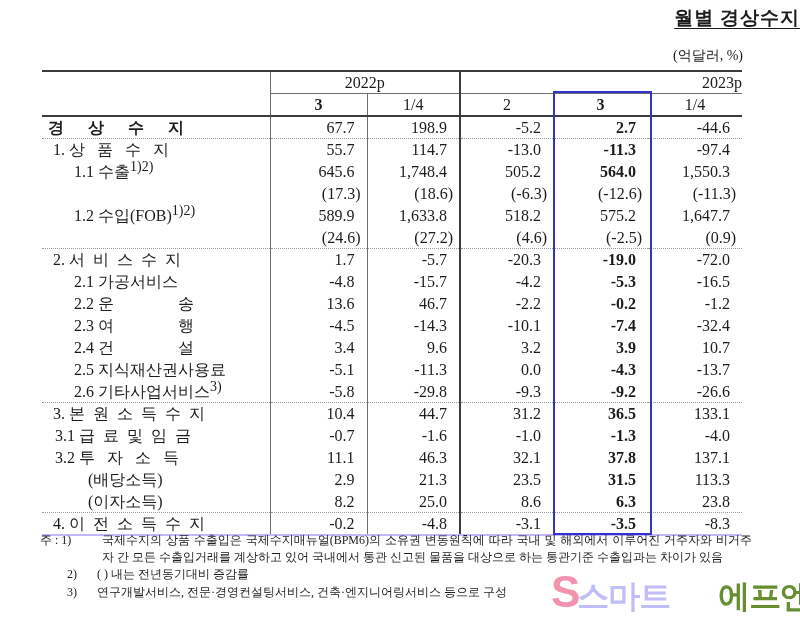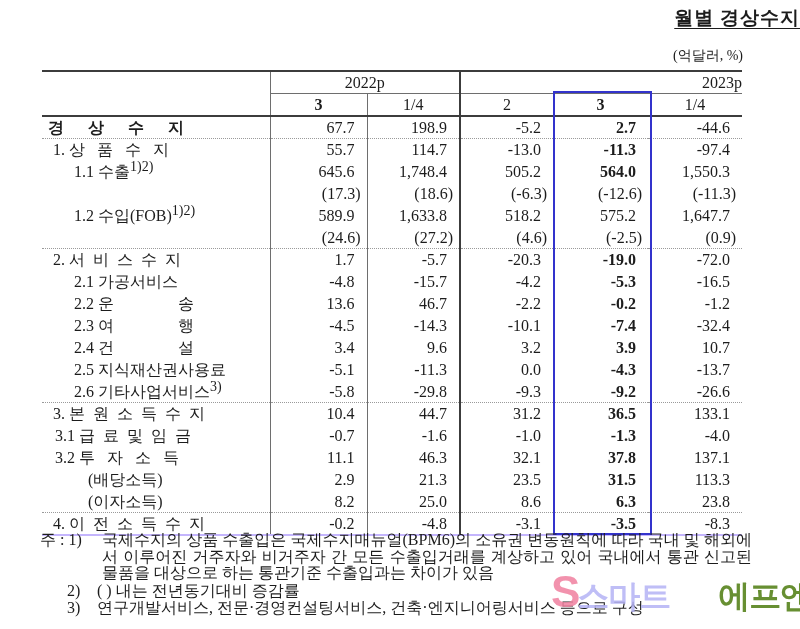--- a/index.html
+++ b/index.html
@@ -34,21 +34,21 @@
   td.lbl{white-space:pre;overflow:hidden;}
   td.lbl.lvl0{padding-left:6px;font-weight:bold;}
   td.lbl.lvl1{padding-left:11px;}
   td.lbl.lvl2{padding-left:32px;}
   td.lbl.lvl3{padding-left:46px;}
   td.lbl sup{font-size:14px;line-height:0;}
   td.num{text-align:right;padding-right:12px;}
   td.num.paren{padding-right:6px;margin-left:22px;}
   td.num.b{font-weight:bold;}
   .hl-box{position:absolute;left:511px;top:21px;width:95px;height:440px;pointer-events:none;}
-  .notes{position:absolute;left:40px;top:532px;width:712px;font-size:16px;line-height:16.5px;}
+  .notes{position:absolute;left:40px;top:532px;width:712px;font-size:12px;line-height:16.5px;}
   .note-row{display:flex;align-items:flex-start;}
   .note-marker{flex:0 0 62px;white-space:pre;}
   .note-marker.sub{flex:0 0 30px;margin-left:27px;}
   .note-text{flex:1;text-align:justify;}
   .note-row.sub{margin-top:1px;}
   .watermark{
     position:absolute;left:551px;top:570px;z-index:5;opacity:0.85;
     font-family:"Liberation Sans","DejaVu Sans",sans-serif;font-weight:bold;
     white-space:nowrap;line-height:44px;letter-spacing:-1px;
   }

